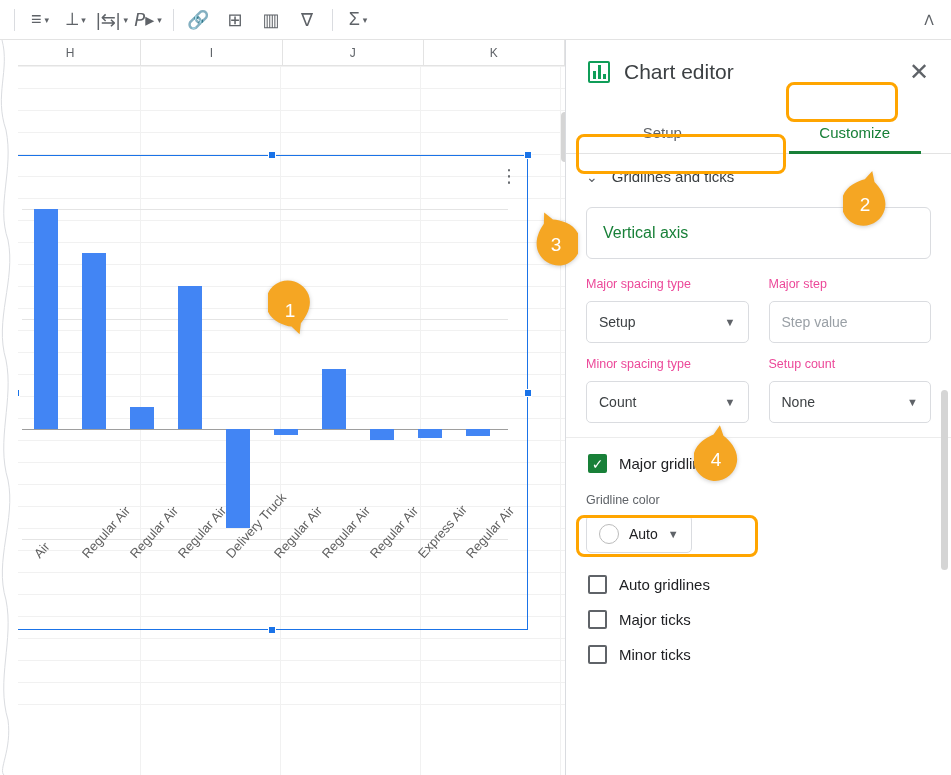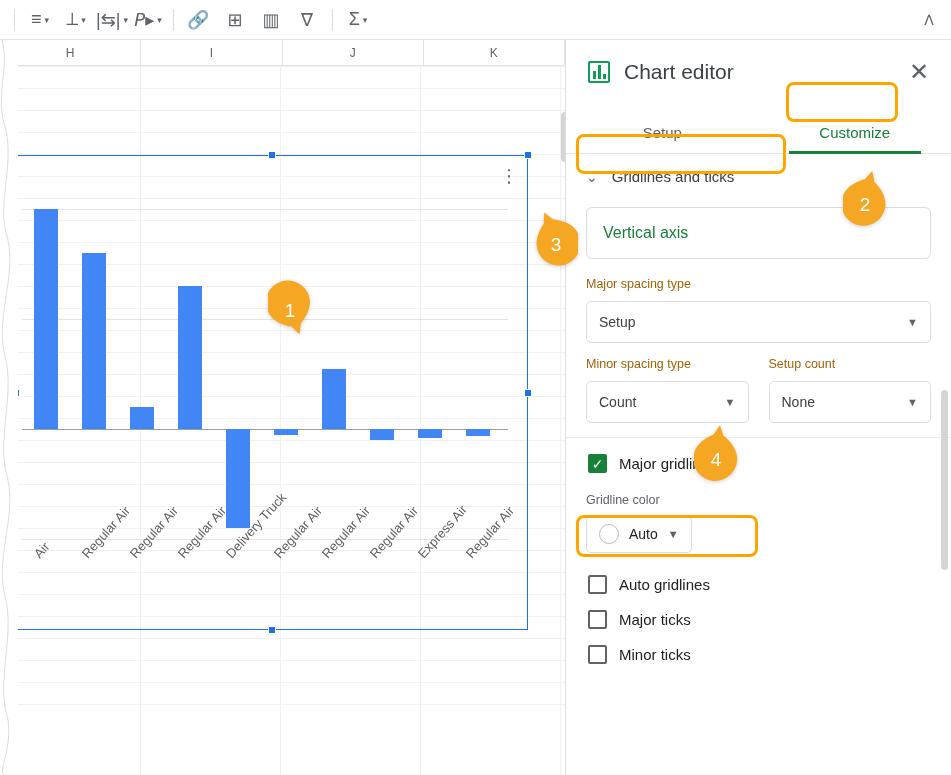--- a/index.html
+++ b/index.html
@@ -57,21 +57,21 @@
   .tabs { display:flex; border-bottom:1px solid #e3e3e3;}
   .tab { flex:1; text-align:center; padding:14px 0 12px; font-size:15px; color:#5f6368; cursor:pointer;}
   .tab.active { color:#188038; font-weight:500; position:relative;}
   .tab.active::after{content:""; position:absolute; left:30px; right:30px; bottom:-1px; height:3px; background:#188038;}
   .ed-body { padding:0 18px; position:relative; overflow:hidden;}
   .accordion { display:flex; align-items:center; gap:14px; padding:14px 6px 14px 2px; font-size:15px; color:#3c4043; cursor:pointer;}
   .chev { font-size:14px; color:#5f6368;}
   .axis-card { border:1px solid #dadce0; border-radius:6px; padding:16px 16px; margin:8px 2px 18px; color:#188038; font-weight:500;}
   .field-row { display:flex; gap:20px; margin:8px 2px 14px;}
   .field { flex:1;}
-  .field-label { font-size:12.5px; color:#a16207; margin-bottom:10px;}
+  .field-label { font-size:12.5px; color:#ec4899; margin-bottom:10px;}
   .select { border:1px solid #dadce0; border-radius:5px; height:42px; display:flex; align-items:center; padding:0 12px; justify-content:space-between; font-size:14px; color:#3c4043; cursor:pointer;}
   .select .arr { font-size:11px; color:#5f6368;}
   .input { border:1px solid #dadce0; border-radius:5px; height:42px; display:flex; align-items:center; padding:0 12px; font-size:14px; color:#9aa0a6;}
   .thin-divider{ border-top:1px solid #ececec; margin:6px -18px 8px;}
   .check-row { display:flex; align-items:center; gap:12px; padding:8px 4px; font-size:15px;}
   .cbox { width:19px; height:19px; border:2px solid #5f6368; border-radius:2px; display:flex; align-items:center; justify-content:center; flex-shrink:0;}
   .cbox.checked{ background:#188038; border-color:#188038; color:#fff; font-size:14px;}
   .sub-section { padding-left:2px;}
   .color-label{ font-size:12.5px; color:#5f6368; margin:12px 0 8px;}
   .color-sel { display:inline-flex; align-items:center; gap:10px; border:1px solid #dadce0; border-radius:5px; padding:8px 12px; font-size:14px; cursor:pointer;}
@@ -225,20 +225,26 @@
         <span>Vertical axis</span>
       </div>
       <div class="field-row">
         <div class="field">
           <div class="field-label">Major spacing type</div>
           <div class="select">
               <span>Setup</span>
               <span class="arr">▼</span>
             </div>
         </div>
+        <div class="field">
+          <div class="field-label">Major step</div>
+          <div class="input">
+              <span>Step value</span>
+            </div>
+        </div>
       </div>
       <div class="field-row">
         <div class="field">
           <div class="field-label">Minor spacing type</div>
           <div class="select">
               <span>Count</span>
               <span class="arr">▼</span>
             </div>
         </div>
         <div class="field">

